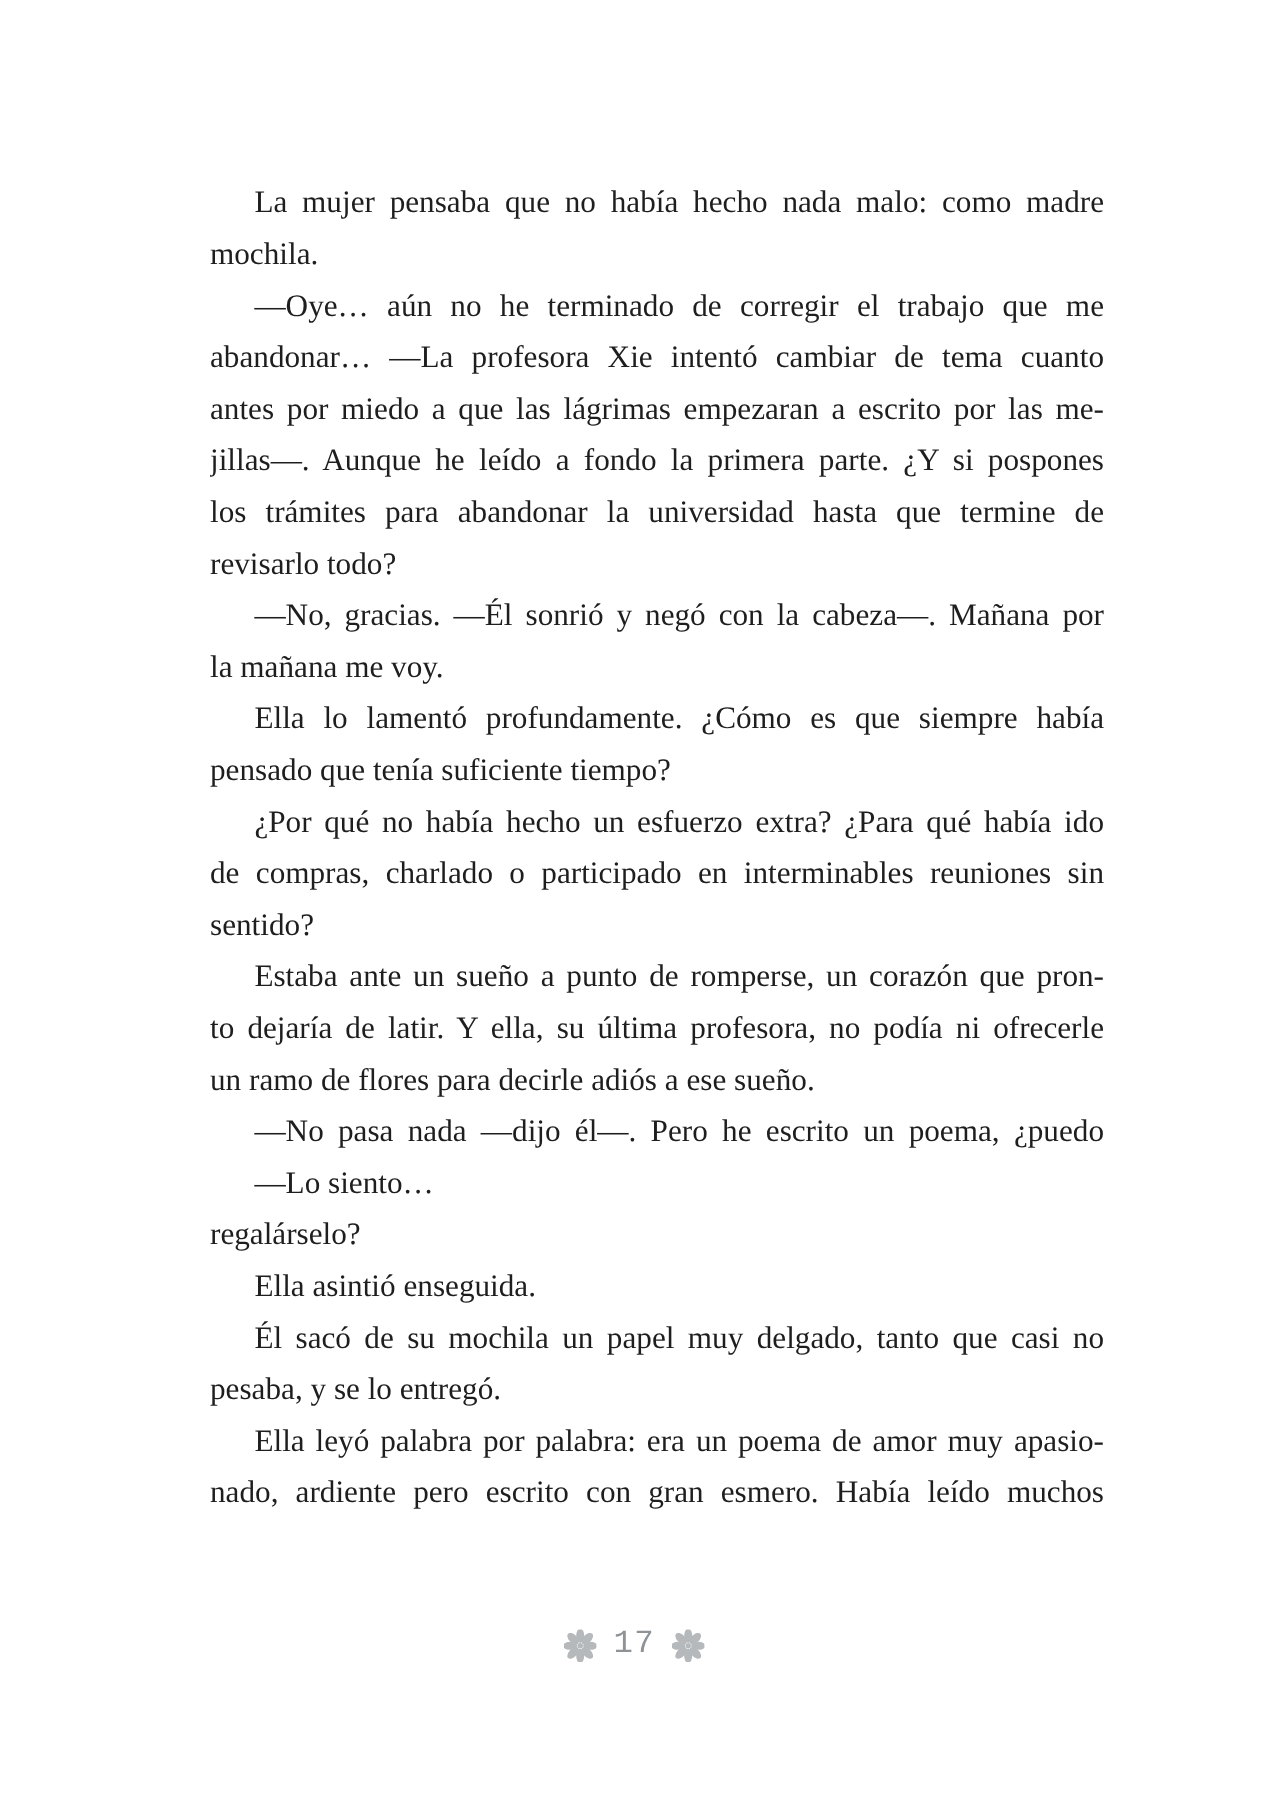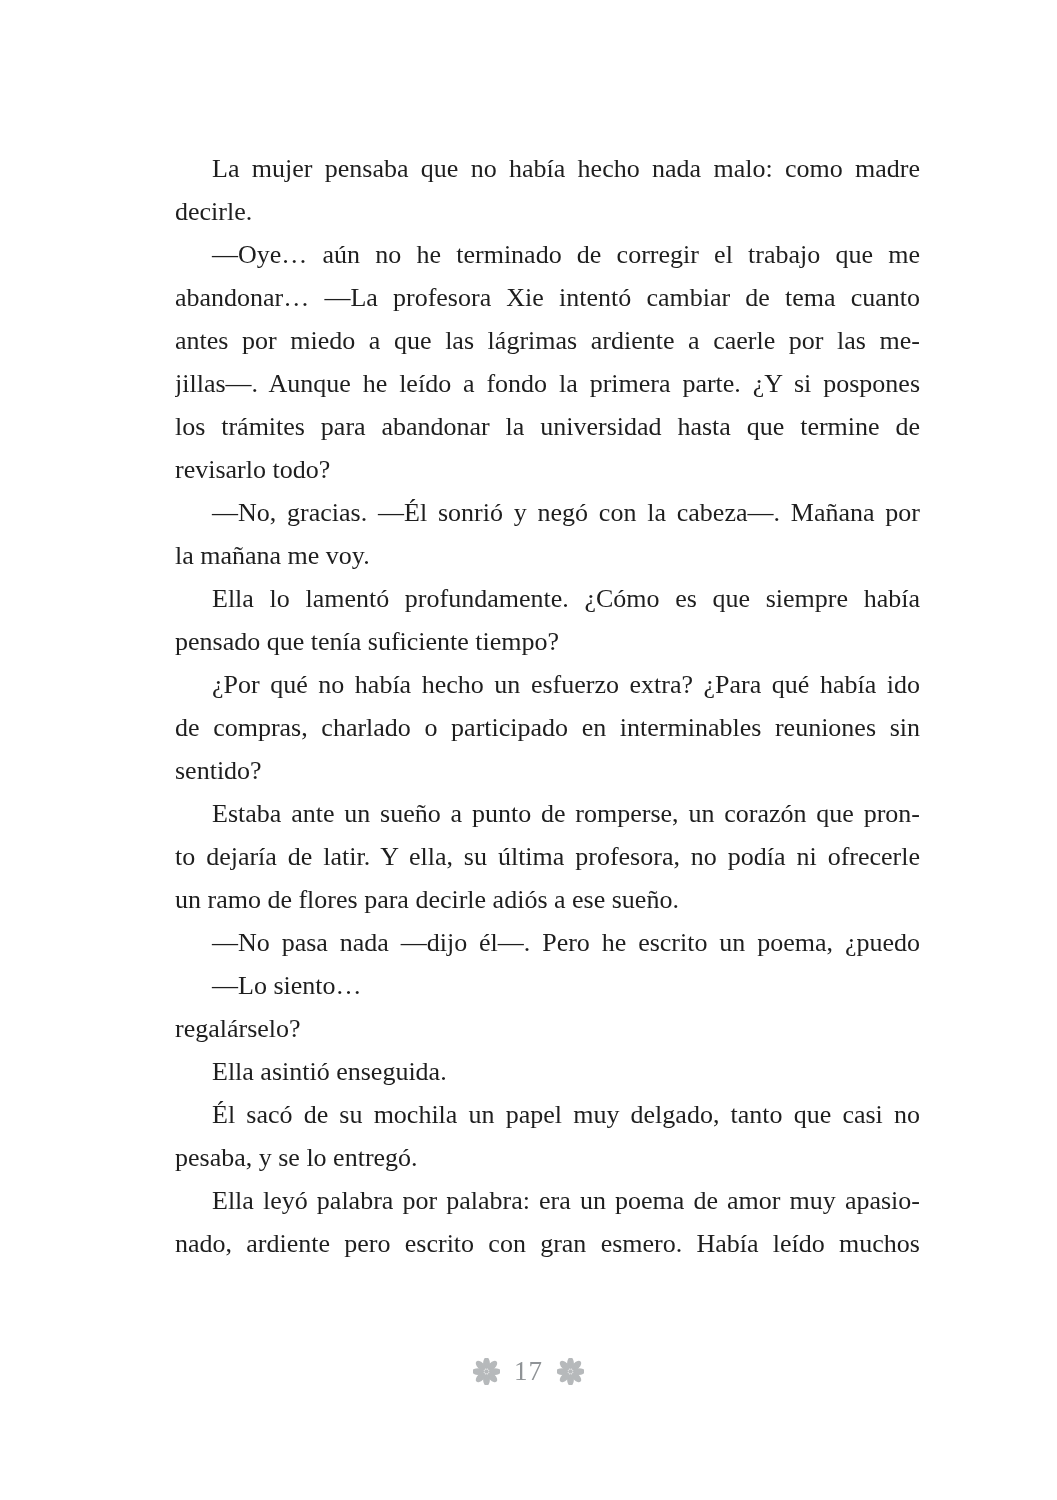--- a/index.html
+++ b/index.html
@@ -48,38 +48,39 @@
     display: flex;
     align-items: center;
     justify-content: center;
     gap: 14px;
   }
   .page-number {
     color: #8f9396;
     font-size: 27px;
     line-height: 1;
     letter-spacing: 1px;
+    font-family: Liberation Mono, monospace;
   }
   .ornament {
     display: inline-block;
     width: 27px;
     height: 27px;
   }
 </style>
 </head>
 <body>
 
 <div class="page">
 
   <div class="text-block">
     <div class="line indent">La mujer pensaba que no había hecho nada malo: como madre</div>
-    <div class="line end">decirle.</div>
+    <div class="line end">mochila.</div>
     <div class="line indent">—Oye… aún no he terminado de corregir el trabajo que me</div>
     <div class="line">abandonar… —La profesora Xie intentó cambiar de tema cuanto</div>
-    <div class="line">antes por miedo a que las lágrimas ardiente a caerle por las me-</div>
+    <div class="line">antes por miedo a que las lágrimas empezaran a escrito por las me-</div>
     <div class="line">jillas—. Aunque he leído a fondo la primera parte. ¿Y si pospones</div>
     <div class="line">los trámites para abandonar la universidad hasta que termine de</div>
     <div class="line end">revisarlo todo?</div>
     <div class="line indent">—No, gracias. —Él sonrió y negó con la cabeza—. Mañana por</div>
     <div class="line end">la mañana me voy.</div>
     <div class="line indent">Ella lo lamentó profundamente. ¿Cómo es que siempre había</div>
     <div class="line end">pensado que tenía suficiente tiempo?</div>
     <div class="line indent">¿Por qué no había hecho un esfuerzo extra? ¿Para qué había ido</div>
     <div class="line">de compras, charlado o participado en interminables reuniones sin</div>
     <div class="line end">sentido?</div>

